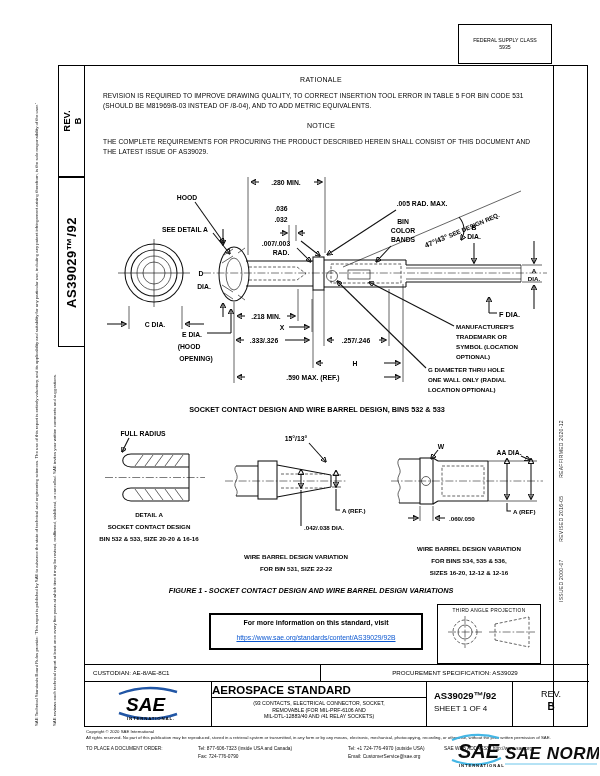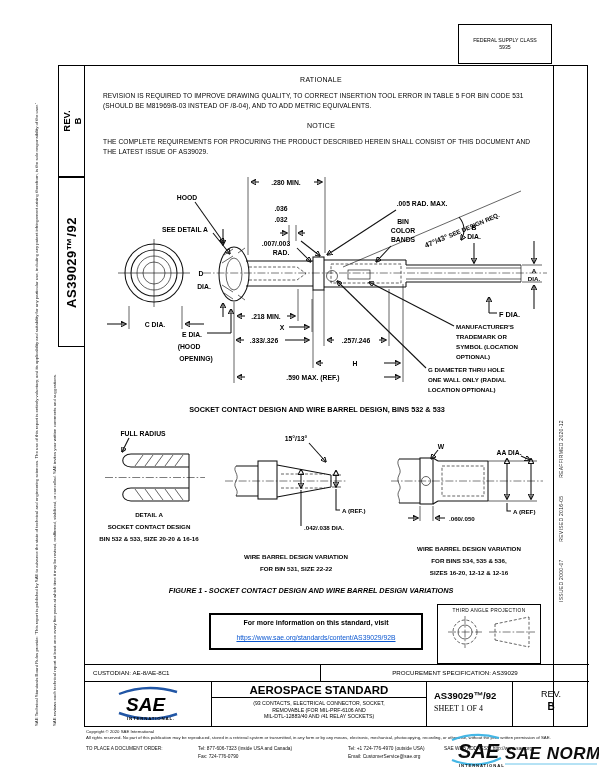--- a/index.html
+++ b/index.html
@@ -27,25 +27,25 @@
   .infobox .l1{font-size:7px;font-weight:bold;}
   .infobox a{font-size:6.8px;color:#0b57d0;text-decoration:underline;}
   .projbox{position:absolute;left:352px;top:538px;width:104px;height:60px;border:1.2px solid #000;
            box-sizing:border-box;text-align:center;}
   .projbox .lbl{font-size:4.8px;letter-spacing:.4px;padding-top:3px;}
   .frow{position:absolute;left:0;width:504px;border-top:1.5px solid #000;box-sizing:border-box;}
   .fcell{position:absolute;top:0;bottom:0;box-sizing:border-box;}
   .bl{border-left:1.5px solid #000;}
   .cust{font-size:6.2px;line-height:16px;padding-left:8px;}
   .proc{font-size:6.2px;line-height:16px;text-align:center;}
-  .ftitle{font-weight:bold;font-size:11.5px;text-align:center;border-bottom:1.3px solid #000;padding:2px 0 1px;}
+  .ftitle{font-weight:bold;font-size:11.5px;border-bottom:1.3px solid #000;padding:2px 0 1px;}
   .fsub{font-size:5.2px;line-height:6.6px;text-align:center;padding-top:2px;}
   .fdoc{padding:8px 0 0 7px;}
   .fdoc .dn{font-weight:bold;font-size:9.5px;}
-  .fdoc .sh{font-size:8px;padding-top:3px;font-family:Liberation Serif, serif;}
+  .fdoc .sh{font-size:8px;padding-top:3px;}
   .frev{text-align:center;padding-top:7px;}
   .frev .rl{font-size:9px;}
   .frev .rv{font-size:10px;font-weight:bold;padding-top:2px;}
   .copy{font-size:4.3px;line-height:5.8px;white-space:nowrap;color:#111;}
   .ord{font-size:4.8px;white-space:nowrap;color:#111;}
   .wm{position:absolute;left:449px;top:728px;opacity:.95;}
   svg text{font-family:"Liberation Sans",sans-serif;font-weight:bold;fill:#000;}
   .ol line,.ol path,.ol rect,.ol circle,.ol ellipse{stroke:#111;fill:none;stroke-width:1.05;}
   .thin{stroke-width:.65 !important;}
   .dash{stroke-dasharray:3 1.8;}

